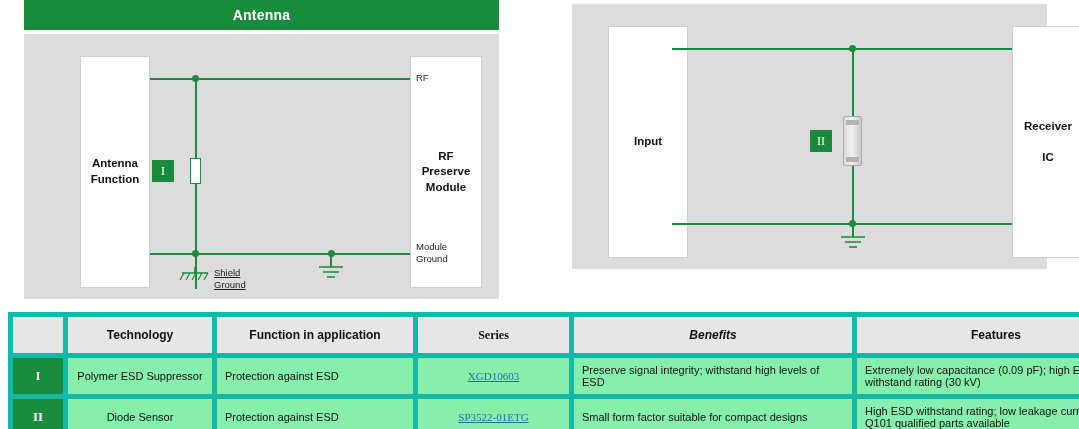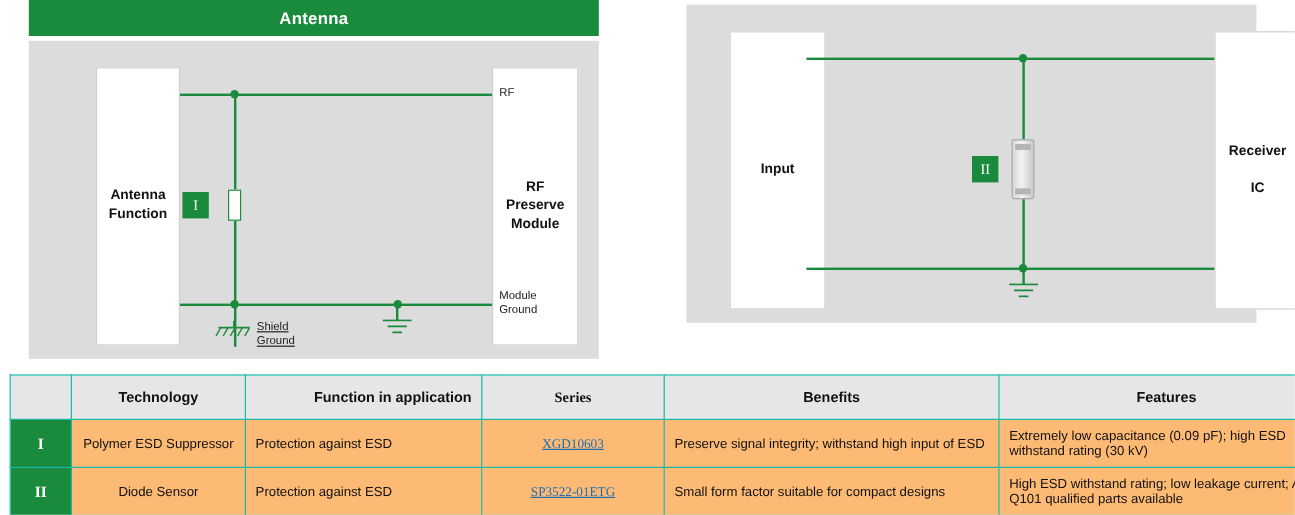--- a/index.html
+++ b/index.html
@@ -138,50 +138,50 @@
     top: 312px;
     width: 1063px;
   }
   table {
     border-collapse: collapse;
     width: 100%;
     table-layout: fixed;
     font-size: 11px;
   }
   th, td {
-    border: 1px solid #14b8a6;
+    border: 5px solid #14b8a6;
     padding: 6px 8px;
     vertical-align: middle;
     color: #111111;
   }
   thead th {
     background: #e6e6e6;
     font-size: 12px;
     font-weight: bold;
     text-align: center;
     height: 24px;
   }
   .col-roman  { width: 34px; }
   .col-tech   { width: 128px; }
-  .col-func   { width: 180px; text-align: right; }
+  .col-func   { width: 180px; }
   .col-series { width: 135px; font-family: Liberation Serif, serif; }
-  .col-ben    { width: 262px; }
+  .col-ben    { width: 262px; font-style: italic; }
   .col-feat   { width: 262px; }
 
   td.roman-cell {
     background: #1a8a3c;
     color: #ffffff;
     text-align: center;
     font-family: "Liberation Serif", serif;
     font-size: 13px;
     font-weight: bold;
   }
   td.center { text-align: center; }
   tbody tr { height: 40px; }
-  tbody td { background: #fdba74; }
+  tbody td { background: #86efac; }
   .series-link {
     color: #1f6fb2;
     text-decoration: underline;
     cursor: pointer;
     font-family: Liberation Serif, serif;
   }
 </style>
 </head>
 <body>
 
@@ -307,21 +307,21 @@
       </tr>
     </thead>
     <tbody>
       <tr>
         <td class="roman-cell">I</td>
         <td class="center">Polymer ESD Suppressor</td>
         <td>Protection against ESD</td>
         <td class="center">
           <span class="series-link">XGD10603</span>
         </td>
-        <td>Preserve signal integrity; withstand high input of ESD</td>
+        <td>Preserve signal integrity; withstand high levels of ESD</td>
         <td>Extremely low capacitance (0.09 pF); high ESD withstand rating (30 kV)</td>
       </tr>
       <tr>
         <td class="roman-cell">II</td>
         <td class="center">Diode Sensor</td>
         <td>Protection against ESD</td>
         <td class="center">
           <span class="series-link">SP3522-01ETG</span>
         </td>
         <td>Small form factor suitable for compact designs</td>

